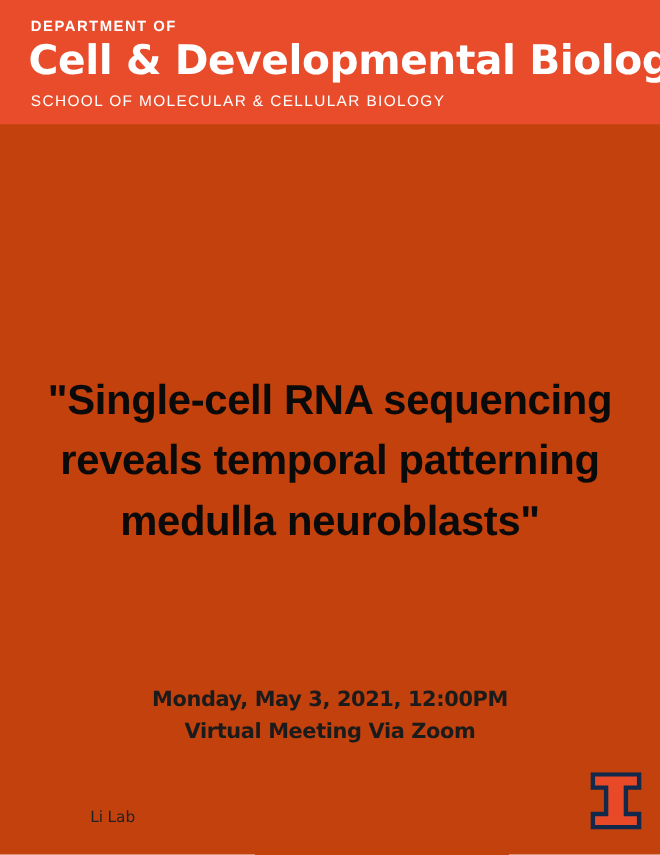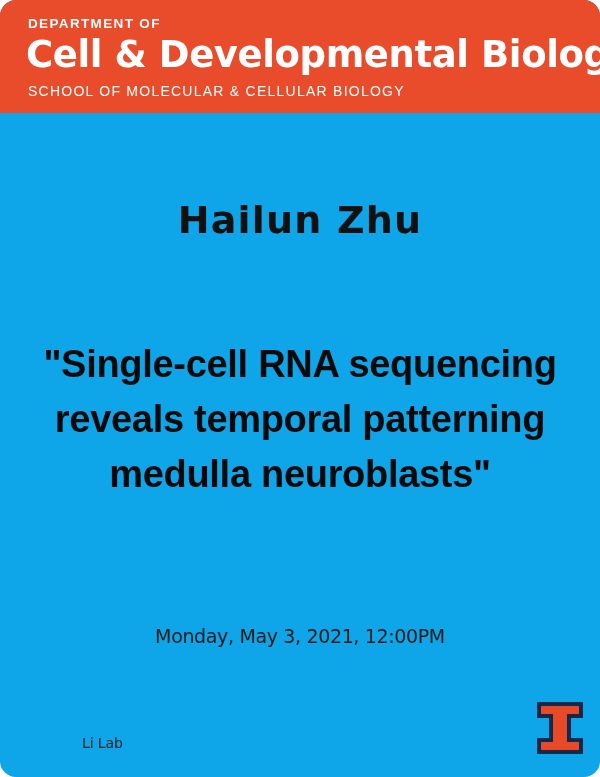--- a/index.html
+++ b/index.html
@@ -9,23 +9,22 @@
     background: #ffffff;
   }
   body {
     font-family: "Liberation Sans", sans-serif;
     -webkit-font-smoothing: antialiased;
   }
   #poster {
     position: relative;
     width: 600px;
     height: 777px;
-    background: #0ea5e9;
+    background: #c2410c;
     overflow: hidden;
-    border-radius: 16px;
   }
 
   
   .header-band {
     position: absolute;
     left: 0;
     top: 0;
     width: 600px;
     height: 113px;
     background: #e84c2b;
@@ -104,21 +103,21 @@
   
   .meeting-info {
     position: absolute;
     left: 0;
     top: 622px;
     width: 600px;
     text-align: center;
     color: #1b1b1b;
     font-family: "DejaVu Sans", sans-serif;
     font-size: 19px;
-    font-weight: 400;
+    font-weight: 700;
     line-height: 29px;
     letter-spacing: -0.35px;
   }
   .meeting-info .ml {
     display: block;
     white-space: nowrap;
   }
 
   
   .footer-lab {
@@ -152,30 +151,30 @@
 <body>
 
 <div id="poster">
 
   <div class="header-band">
     <div class="dept-eyebrow">DEPARTMENT OF</div>
     <div class="dept-name">Cell &amp; Developmental Biology</div>
     <div class="school-line">SCHOOL OF MOLECULAR &amp; CELLULAR BIOLOGY</div>
   </div>
 
-  <div class="speaker-name">Hailun Zhu</div>
 
   <div class="talk-title">
     <span class="tl">"Single-cell RNA sequencing</span>
     <span class="tl">reveals temporal patterning</span>
     <span class="tl">medulla neuroblasts"</span>
   </div>
 
   <div class="meeting-info">
     <span class="ml">Monday, May 3, 2021, 12:00PM</span>
+    <span class="ml">Virtual Meeting Via Zoom</span>
   </div>
 
   <div class="footer-lab">Li Lab</div>
 
   <div class="illinois-logo">
     <svg viewBox="0 0 48 52" xmlns="http://www.w3.org/2000/svg" aria-hidden="true">
       <path d="M3 2 H45 V14 H33 V38 H45 V50 H3 V38 H15 V14 H3 Z" fill="#e84a27" stroke="#13294b" stroke-width="4" stroke-linejoin="miter"></path>
     </svg>
   </div>
 

